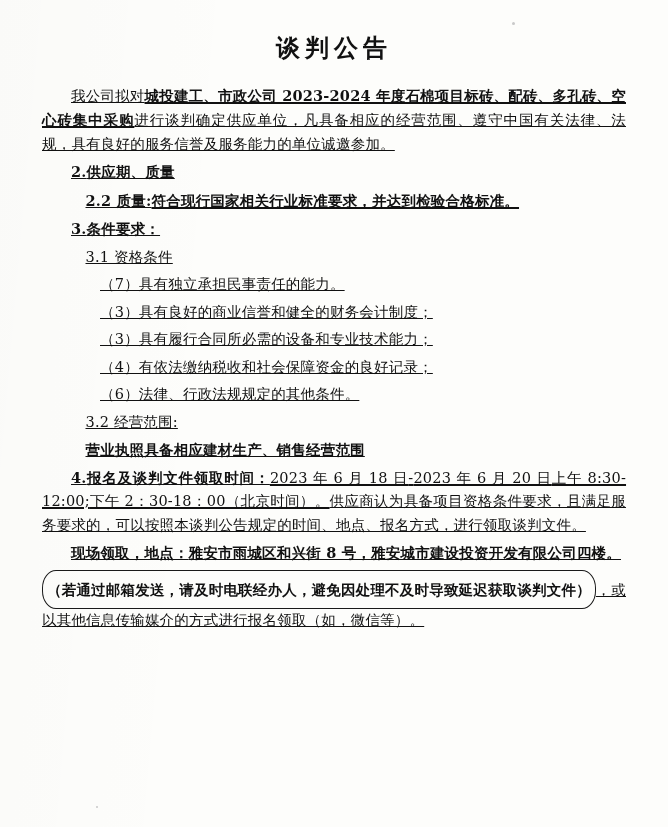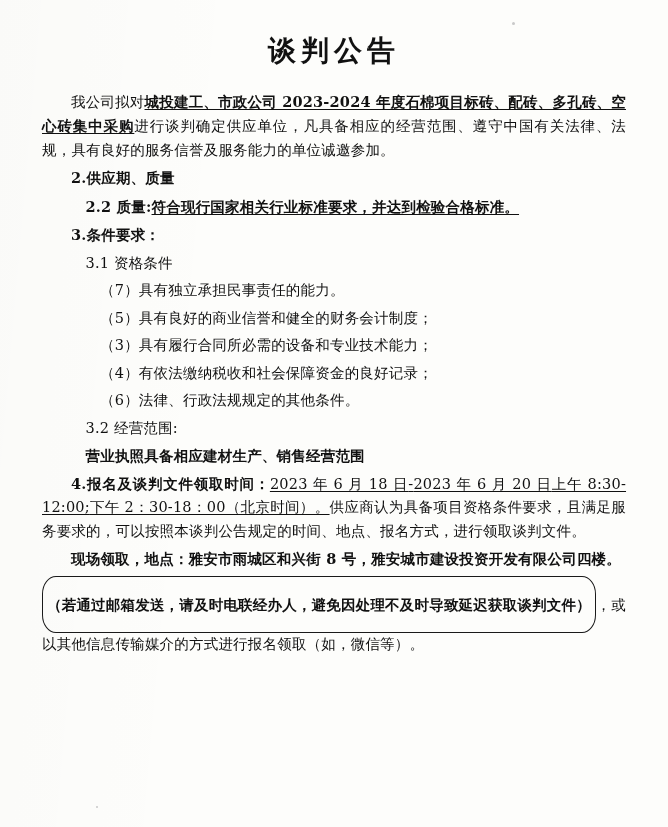--- a/index.html
+++ b/index.html
@@ -25,48 +25,49 @@
       linear-gradient(95deg, rgba(0,0,0,0.012) 0%, rgba(0,0,0,0) 35%),
       #fdfdfb;
   }
   .speck {
     position: absolute;
     background: #c9c9c9;
     border-radius: 50%;
   }
   .doc-title {
     text-align: center;
-    font-size: 28px;
+    font-size: 24px;
     font-weight: bold;
     letter-spacing: 5px;
     margin: 14px 0 20px 0;
     font-family: "DejaVu Serif", "Liberation Serif", serif;
   }
   p, div.para {
     font-size: 14.5px;
     line-height: 1.62;
     margin: 0 0 4px 0;
     text-align: justify;
     letter-spacing: 0.2px;
+    text-decoration: underline;
   }
   .indent2 { text-indent: 2em; }
   .indent3 { text-indent: 3em; }
   .indent4 { text-indent: 4em; }
   .b { font-weight: bold; }
   .u { text-decoration: underline; text-underline-offset: 2px; }
   .bu { font-weight: bold; text-decoration: underline; text-underline-offset: 2px; }
   .block { margin-bottom: 2px; }
   .gap-s { margin-top: 2px; }
   .gap-m { margin-top: 5px; }
   .email { text-decoration: underline; text-underline-offset: 2px; }
   .noteline {
     display: inline-block;
     border: 1px solid #1a1a1a;
     border-radius: 14px/18px;
-    padding: 16px 4px;
+    padding: 7px 4px;
   }
 </style>
 </head>
 <body>
 
 <div class="page">
 
   <div class="speck" style="left:512px; top:22px; width:3px; height:3px;"></div>
   <div class="speck" style="left:96px; top:806px; width:2px; height:2px;"></div>
 
@@ -86,21 +87,21 @@
     <span class="b">2.2 质量:</span><span class="bu">符合现行国家相关行业标准要求，并达到检验合格标准。</span>
   </div>
 
   <div class="para indent2 gap-m">
     <span class="b">3.</span><span class="b">条件要求：</span>
   </div>
 
   <div class="para indent3 gap-m">3.1 资格条件</div>
 
   <div class="para indent4 gap-s">（7）具有独立承担民事责任的能力。</div>
-  <div class="para indent4 gap-s">（5）具有良好的商业信誉和健全的财务会计制度；</div>
+  <div class="para indent4 gap-s">（3）具有良好的商业信誉和健全的财务会计制度；</div>
   <div class="para indent4 gap-s">（3）具有履行合同所必需的设备和专业技术能力；</div>
   <div class="para indent4 gap-s">（4）有依法缴纳税收和社会保障资金的良好记录；</div>
   <div class="para indent4 gap-s">（6）法律、行政法规规定的其他条件。</div>
 
   <div class="para indent3 gap-m">3.2 经营范围:</div>
   <div class="para indent3 b gap-s">营业执照具备相应建材生产、销售经营范围</div>
 
   <div class="para indent2 gap-m">
     <span class="b">4.</span><span class="b">报名及谈判文件领取时间：</span><span class="u">2023 年 6 月 18 日</span><span class="u">-</span><span class="u">2023 年 6 月 20 日</span><span class="u">上午 8:30-12:00;</span><span class="u">下午 2：30-18：00（北京时间）。</span><span>供应商认为具备项目资格条件要求，且满足服务要求的，可以按照本谈判公告规定的时间、地点、报名方式，进行领取谈判文件。</span>
   </div>

